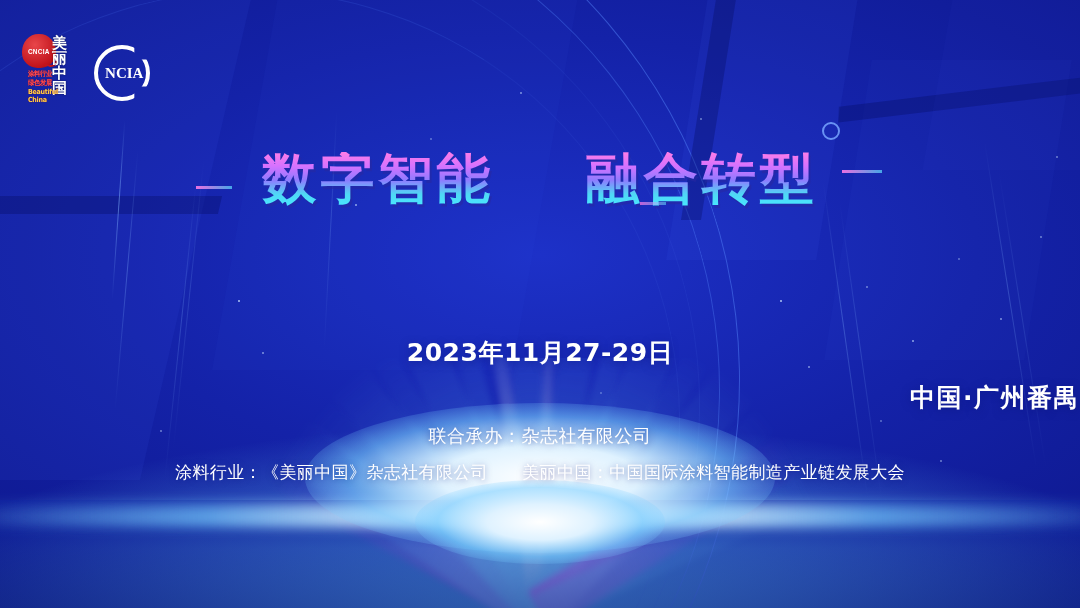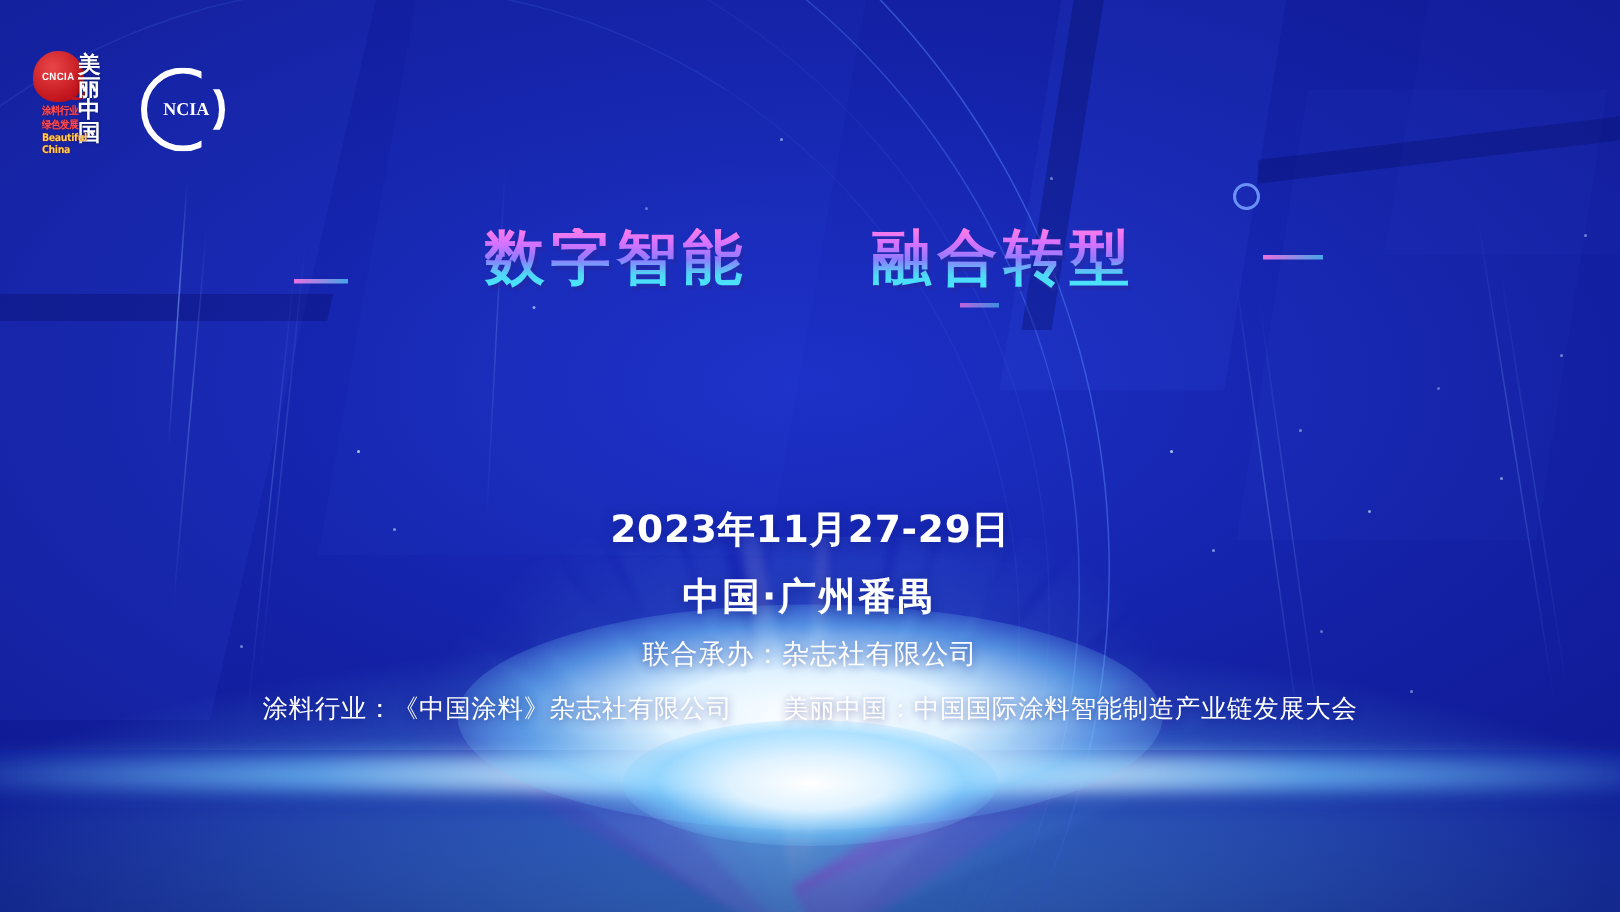--- a/index.html
+++ b/index.html
@@ -137,30 +137,30 @@
   .logo-ncia { position:relative; width:56px; height:56px; }
   .ncia-c {
     position:absolute; inset:0;
     border:4px solid #fff;
     border-radius:50%;
     clip-path:polygon(0 0, 72% 0, 72% 26%, 100% 26%, 100% 74%, 72% 74%, 72% 100%, 0 100%);
   }
   .ncia-letters {
     position:absolute; top:50%; left:54%;
     transform:translate(-50%,-50%);
-    color:#fff; font-size:12px; font-weight:bold; letter-spacing:0px;
+    color:#fff; font-size:15px; font-weight:bold; letter-spacing:0px;
     font-family:"Liberation Serif", serif;
   }
 
   
   #tagline {
     position:absolute; top:152px; left:0; width:100%;
     text-align:center;
     font-family:"DejaVu Sans", sans-serif;
-    font-size:40px; font-weight:bold;
+    font-size:54px; font-weight:bold;
     letter-spacing:4px;
     line-height:1;
   }
   #tagline .tg {
     position:relative;
     display:inline-block;
     background:linear-gradient(180deg, #ff7de6 0%, #d672ff 26%, #8f7bff 52%, #4fd8f5 78%, #49e6ff 100%);
     -webkit-background-clip:text;
     background-clip:text;
     color:transparent;
@@ -195,20 +195,21 @@
     font-family:"DejaVu Sans", sans-serif;
   }
   #dateblock .date {
     font-size:25px; font-weight:bold; letter-spacing:0.5px;
     text-shadow:0 2px 8px rgba(10,20,120,0.5);
   }
   #dateblock .place {
     margin-top:12px;
     font-size:25px; font-weight:bold; letter-spacing:1.5px;
     text-shadow:0 2px 8px rgba(10,20,120,0.5);
+    text-align:right;
   }
 
   
   #orgs {
     position:absolute; top:424px; left:0; width:100%;
     text-align:center; color:#ffffff;
     font-family:"DejaVu Sans", sans-serif;
   }
   #orgs .host {
     font-size:18px; letter-spacing:0.6px;
@@ -346,17 +347,17 @@
   <div id="dateblock">
     <div class="date">2023年11月27-29日</div>
     <div class="place">中国·广州番禺</div>
   </div>
 
   <div id="orgs">
     <div class="host">
       <span>联合承办：</span><span>杂志社有限公司</span>
     </div>
     <div class="row2">
-      <span>涂料行业：</span><span>《中国涂料》杂志社有限公司</span><span class="sep"></span><span>美丽中国：</span><span>中国国际涂料智能制造产业链发展大会</span>
+      <span>涂料行业：</span><span>《美丽中国》杂志社有限公司</span><span class="sep"></span><span>美丽中国：</span><span>中国国际涂料智能制造产业链发展大会</span>
     </div>
   </div>
 
 </div>
 
 </body></html>

